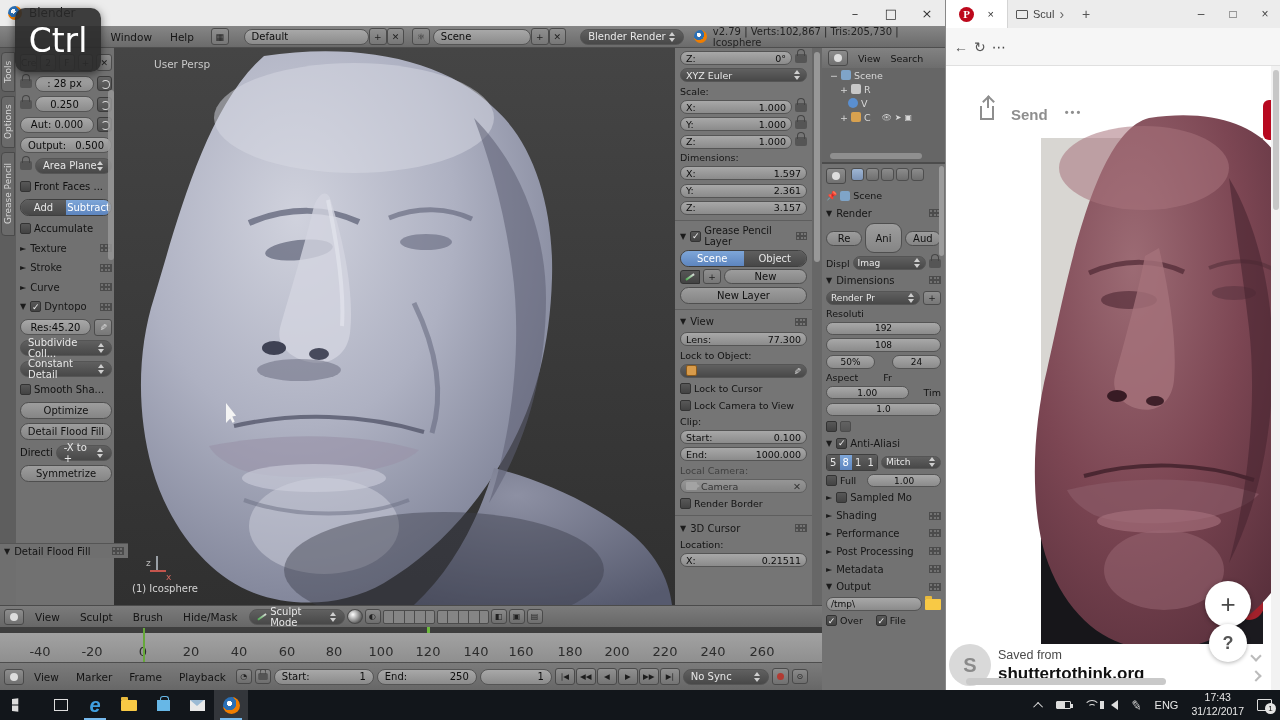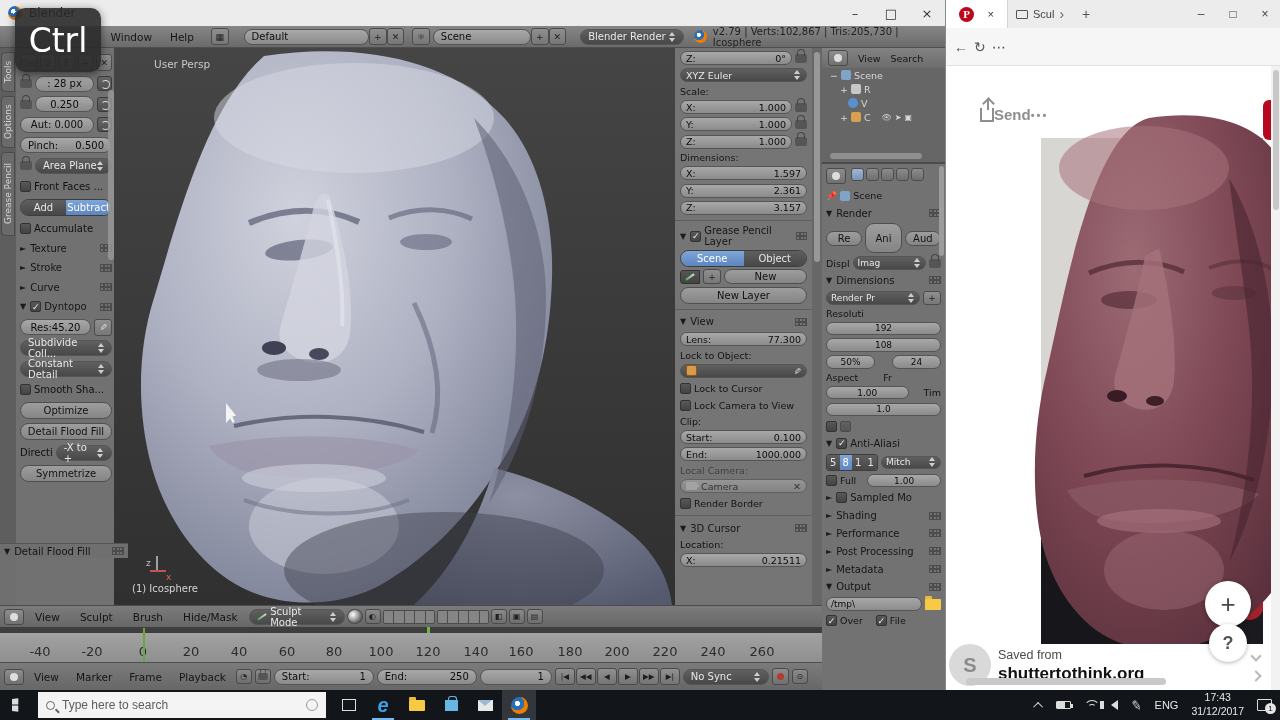--- a/index.html
+++ b/index.html
@@ -170,21 +170,21 @@
     padding:0 8px; font-size:14px; color:#555; }
   .urlbox { flex:1; height:26px; background:#fff; border:1px solid #ddd; display:flex;
     align-items:center; gap:5px; padding:0 6px; font-size:11px; color:#777; }
   .urlbox b { color:#222; font-weight:bold; }
   .infoi { width:13px; height:13px; border:1px solid #999; border-radius:50%; color:#777;
     font-size:9px; display:flex; align-items:center; justify-content:center; flex:0 0 auto; }
   .infoi::before { content:"i"; }
   .bookico { width:13px; height:10px; border:1.3px solid #777; border-radius:1px; position:relative; margin-left:auto; }
   .bookico::before { content:""; position:absolute; left:50%; top:0; width:1.3px; height:100%; background:#777; }
   .content { left:0; top:66px; width:335px; height:624px; background:#fff; overflow:hidden; }
-  .sendrow { left:14px; top:40px; display:flex; align-items:center; gap:0;
+  .sendrow { left:14px; top:40px; display:flex; align-items:flex-start; gap:17px;
     color:#8e8e8e; font-size:15px; font-weight:bold;padding-left:20px; }
   .shareico { width:14px; height:14px; border:2px solid #8e8e8e; border-top:none; position:relative; }
   .shareico::before { content:""; position:absolute; left:5px; top:-8px; width:2px; height:10px; background:#8e8e8e; }
   .shareico::after { content:""; position:absolute; left:2px; top:-9px; width:7px; height:7px;
     border-left:2px solid #8e8e8e; border-top:2px solid #8e8e8e; transform:rotate(45deg); }
   .savebtn { left:317px; top:34px; width:18px; height:40px; background:#b7081f; border-radius:6px 0 0 6px; }
   .card { left:95px; top:72px; width:222px; height:524px; background:#d8d6d2; overflow:hidden; }
   .suit-l { left:-20px; top:330px; width:120px; height:200px; background:#17161a; transform:rotate(14deg); }
   .suit-r { left:130px; top:330px; width:130px; height:210px; background:#1b1a1f; transform:rotate(-12deg); }
   .skin { left:120px; top:0; width:110px; height:330px; background:#caa08d; }
@@ -343,21 +343,21 @@
         <span class="pill" style="justify-content:center">0.250</span>
         <span class="presr"></span>
       </div>
       <div class="row">
         <span class="pill" style="justify-content:center">Aut: 0.000</span>
         <span class="presr"></span>
       </div>
       <div class="row">
         <span class="pill">
             <span class="spread">
-          <span>Pinch:</span>
+          <span>Output:</span>
               <span>0.500</span>
             </span>
           </span>
       </div>
       <div class="row">
         <span class="lock"></span>
         <span class="pill dark">
           <span>Area Plane</span>
             <span class="updn"></span>
           </span>
@@ -1001,25 +1001,20 @@
       <div class="r hscroll"></div>
       <div class="r vscroll"></div>
       <div class="r vthumb"></div>
     </div>
   </div>
 
   <div class="r taskbar">
     <span class="startbtn">
         <span class="winlogo"></span>
       </span>
-    <span class="searchbox">
-      <span class="magico"></span>
-      <span class="searchtxt">Type here to search</span>
-      <span class="cortana"></span>
-    </span>
     <span class="tbicon" style="margin-left:6px">
         <span class="tviewico"></span>
       </span>
     <span class="tbicon open">
         <span class="edge-e">e</span>
       </span>
     <span class="tbicon">
         <span class="folderico"></span>
       </span>
     <span class="tbicon">

